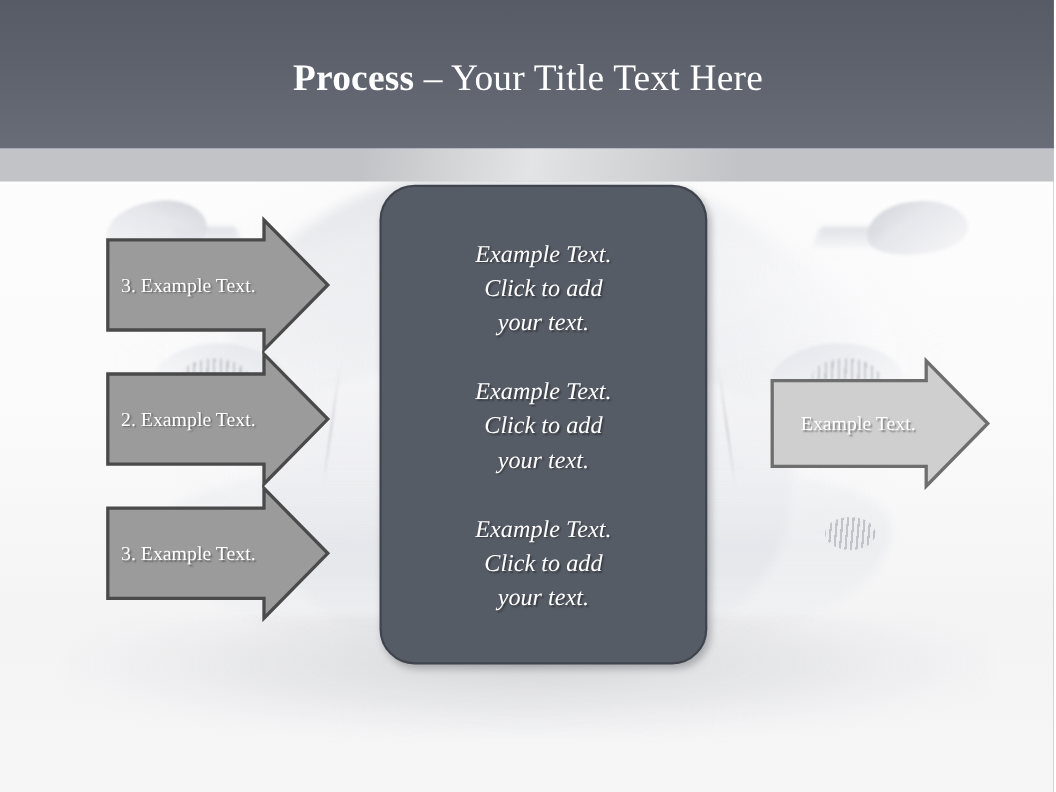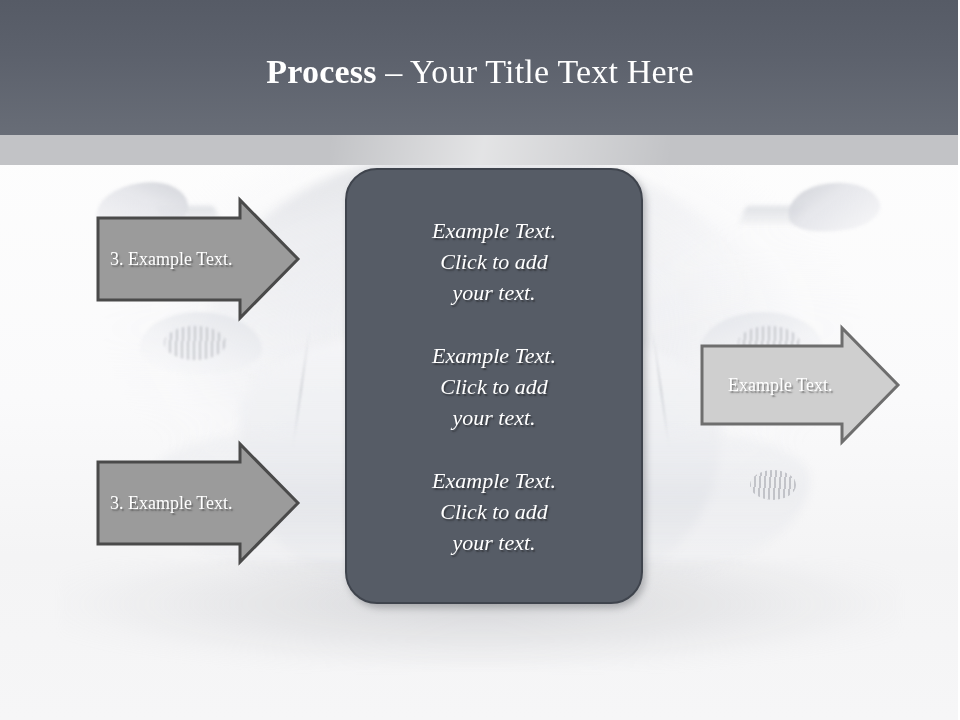--- a/index.html
+++ b/index.html
@@ -320,20 +320,26 @@
     <div class="header-rule-sheen"></div>
   </div>
 
   <div class="arrow arrow-left arrow-1">
     <svg width="204" height="122" viewBox="0 0 204 122">
       <polygon points="2,20 144,20 144,2 202,61 144,120 144,102 2,102" fill="#9b9b9b" stroke="#4a4a4a" stroke-width="3" stroke-linejoin="miter"></polygon>
     </svg>
     <span class="arrow-label">3.  Example Text.</span>
   </div>
 
+  <div class="arrow arrow-left arrow-2">
+    <svg width="204" height="122" viewBox="0 0 204 122">
+      <polygon points="2,20 144,20 144,2 202,61 144,120 144,102 2,102" fill="#9b9b9b" stroke="#4a4a4a" stroke-width="3" stroke-linejoin="miter"></polygon>
+    </svg>
+    <span class="arrow-label">2.  Example Text.</span>
+  </div>
 
   <div class="arrow arrow-left arrow-3">
     <svg width="204" height="122" viewBox="0 0 204 122">
       <polygon points="2,20 144,20 144,2 202,61 144,120 144,102 2,102" fill="#9b9b9b" stroke="#4a4a4a" stroke-width="3" stroke-linejoin="miter"></polygon>
     </svg>
     <span class="arrow-label">3.  Example Text.</span>
   </div>
 
   <div class="center-panel">
     <div class="panel-block">Example Text.

